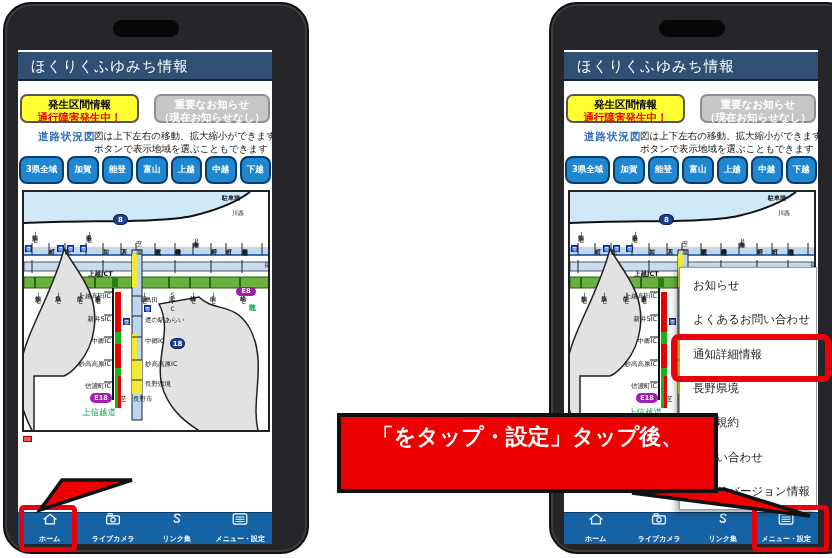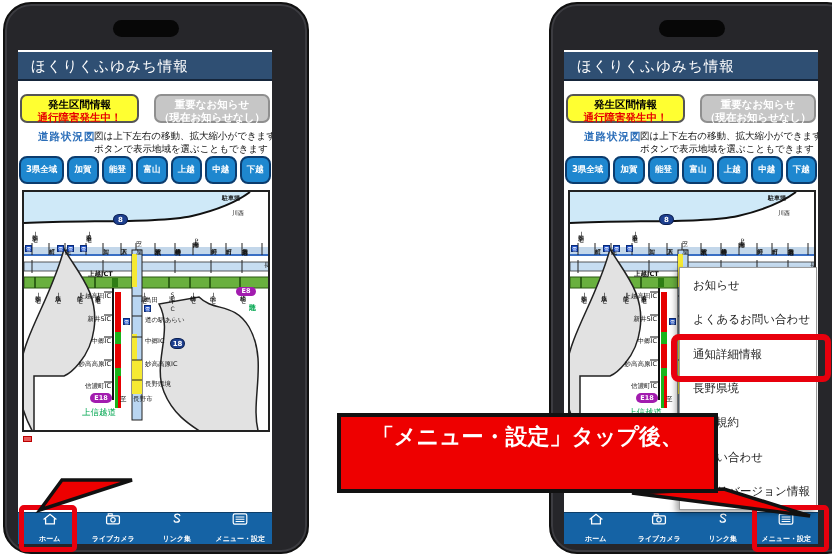--- a/index.html
+++ b/index.html
@@ -432,16 +432,16 @@
   </div>
 
   <svg class="tail" style="left:28px;top:478px" width="120" height="36">
     <polygon points="34,2 104,2 12,32" fill="#ee0000" stroke="#111" stroke-width="3.5"></polygon>
   </svg>
 
   <svg class="tail" style="left:628px;top:487px" width="190" height="34">
     <polygon points="4,6 96,2 182,29" fill="#ee0000" stroke="#111" stroke-width="3.5"></polygon>
   </svg>
   <div class="callout r">
-    <div>「メニュー・設定」タップ後、</div>
+    <div>「をタップ・設定」タップ後、</div>
   </div>
 
 </div>
 
 </body></html>

